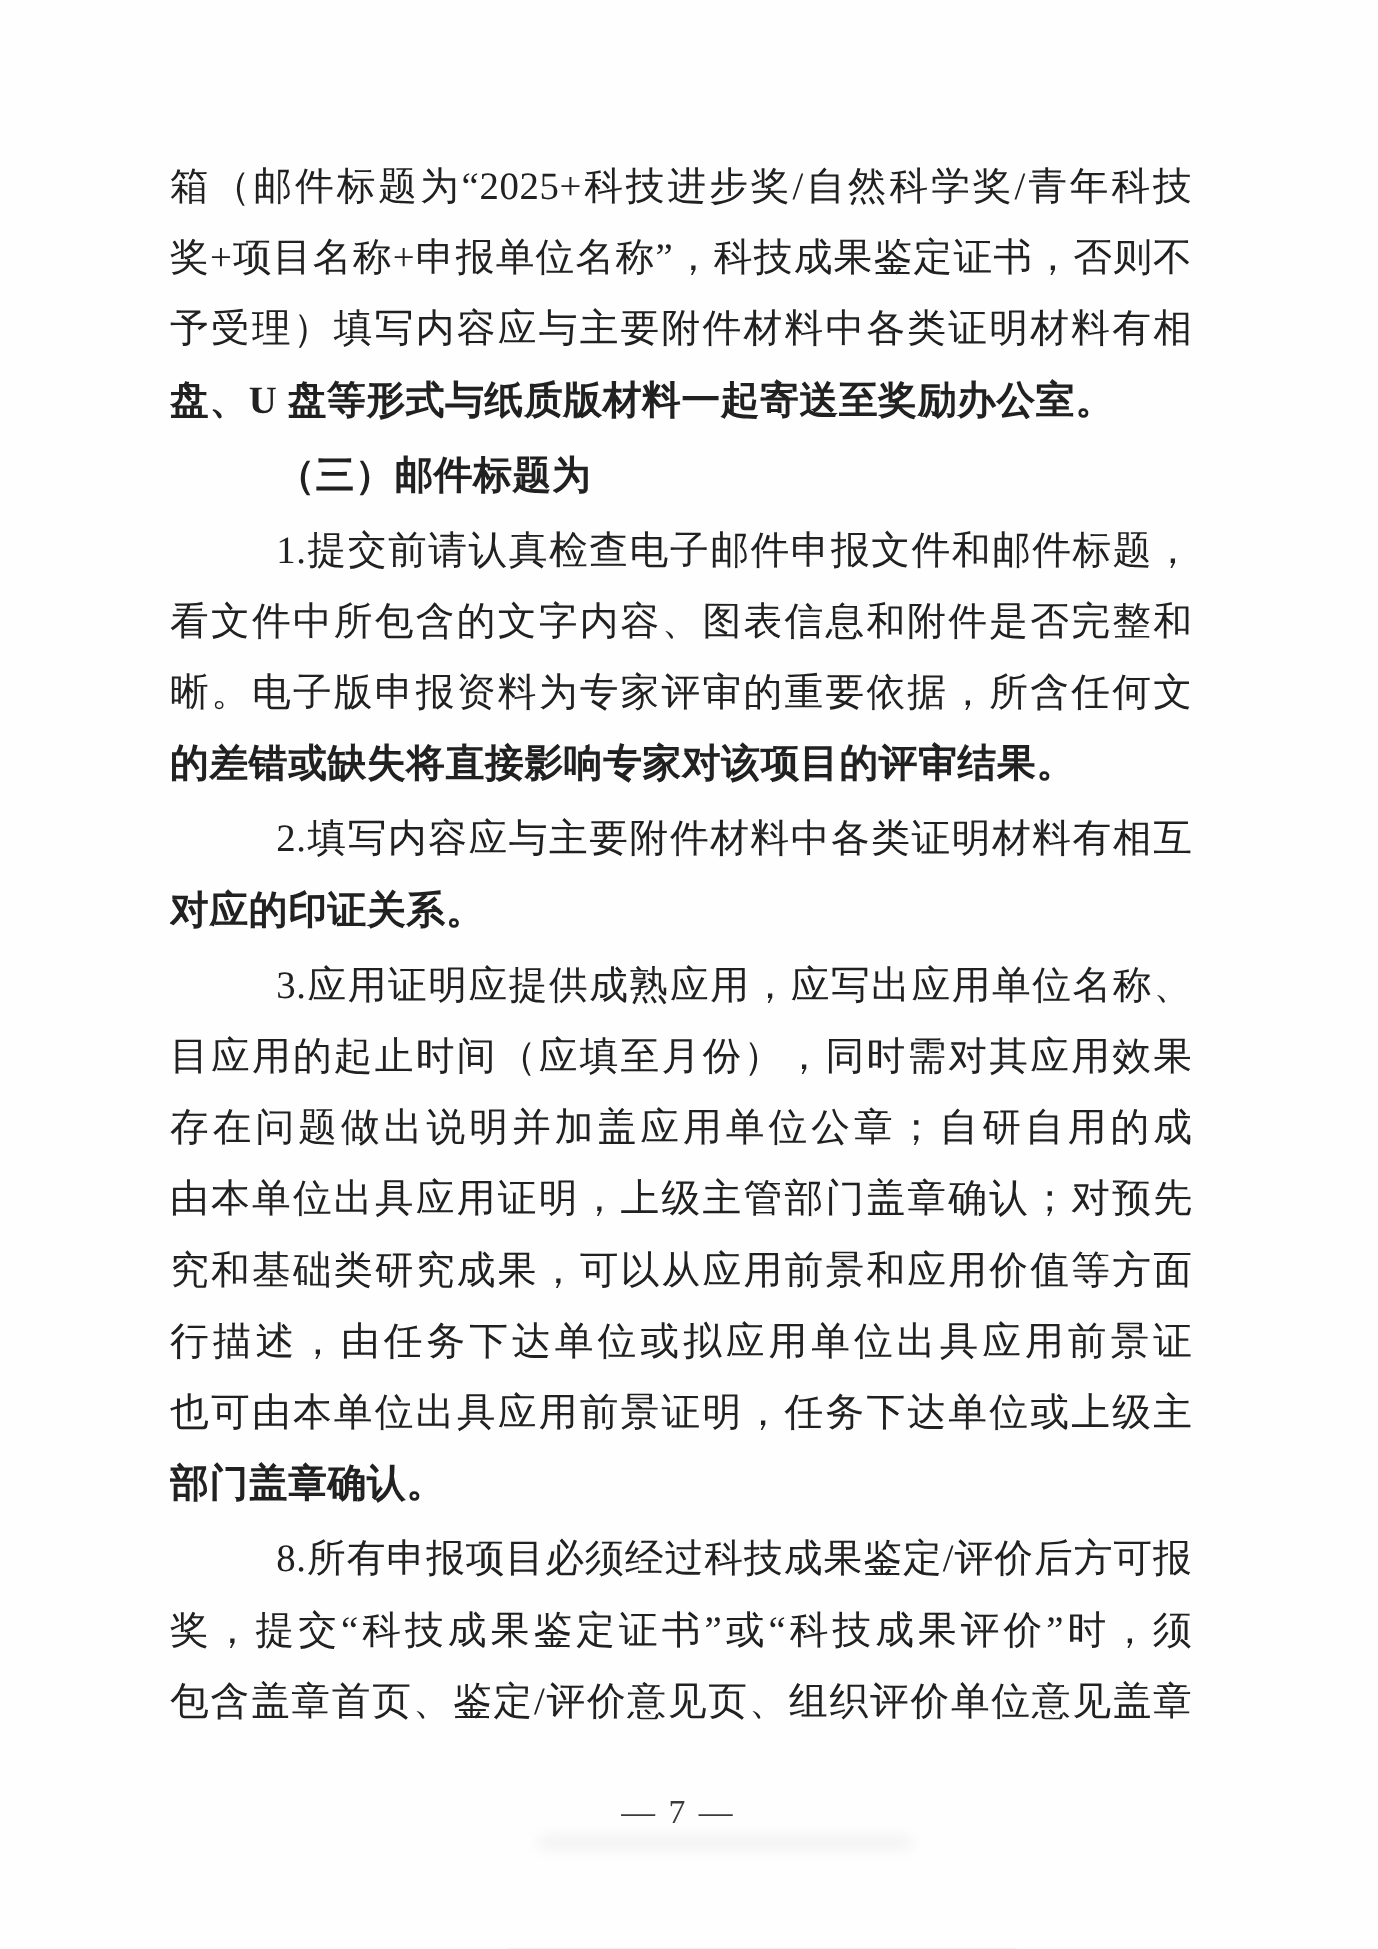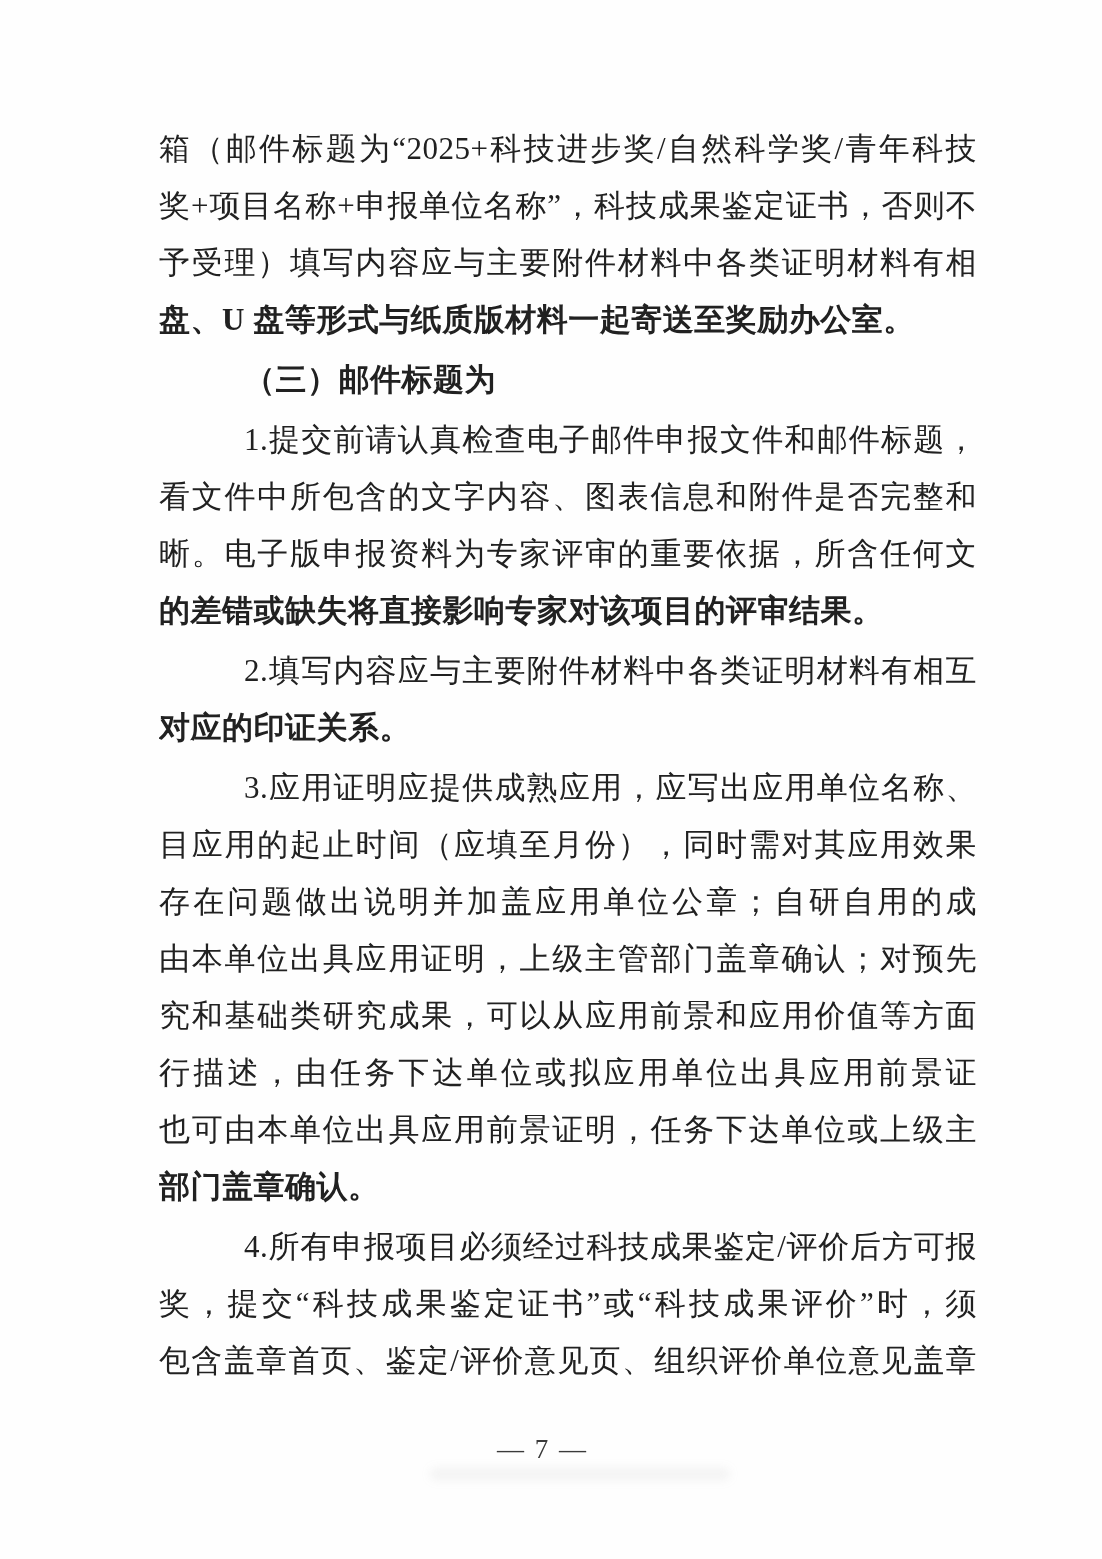--- a/index.html
+++ b/index.html
@@ -12,21 +12,21 @@
     position: relative;
     width: 1102px;
     height: 1559px;
     background: #fefefe;
     color: #212121;
     overflow: hidden;
     margin: 0 auto;
   }
   #doc {
     position: absolute;
-    left: 159px;
+    left: 136px;
     top: 120px;
     width: 818px;
   }
   .para { margin: 0; }
   .para + .para { margin-top: 3px; }
   .line {
     font-size: 31px;
     line-height: 57px;
     height: 57px;
     overflow: hidden;
@@ -92,21 +92,21 @@
       <div class="line">目应用的起止时间（应填至月份），同时需对其应用效果和</div>
       <div class="line">存在问题做出说明并加盖应用单位公章；自研自用的成果，</div>
       <div class="line">由本单位出具应用证明，上级主管部门盖章确认；对预先研</div>
       <div class="line">究和基础类研究成果，可以从应用前景和应用价值等方面进</div>
       <div class="line">行描述，由任务下达单位或拟应用单位出具应用前景证明，</div>
       <div class="line">也可由本单位出具应用前景证明，任务下达单位或上级主管</div>
       <div class="line end">部门盖章确认。</div>
     </div>
 
     <div class="para">
-      <div class="line first">4.所有申报项目必须经过科技成果鉴定/评价后方可报</div>
+      <div class="line first">8.所有申报项目必须经过科技成果鉴定/评价后方可报</div>
       <div class="line">奖，提交“科技成果鉴定证书”或“科技成果评价”时，须</div>
       <div class="line">包含盖章首页、鉴定/评价意见页、组织评价单位意见盖章</div>
     </div>
 
   </div>
 
   <div id="footer">— 7 —</div>
   <div class="smudge"></div>
 </div>
 

